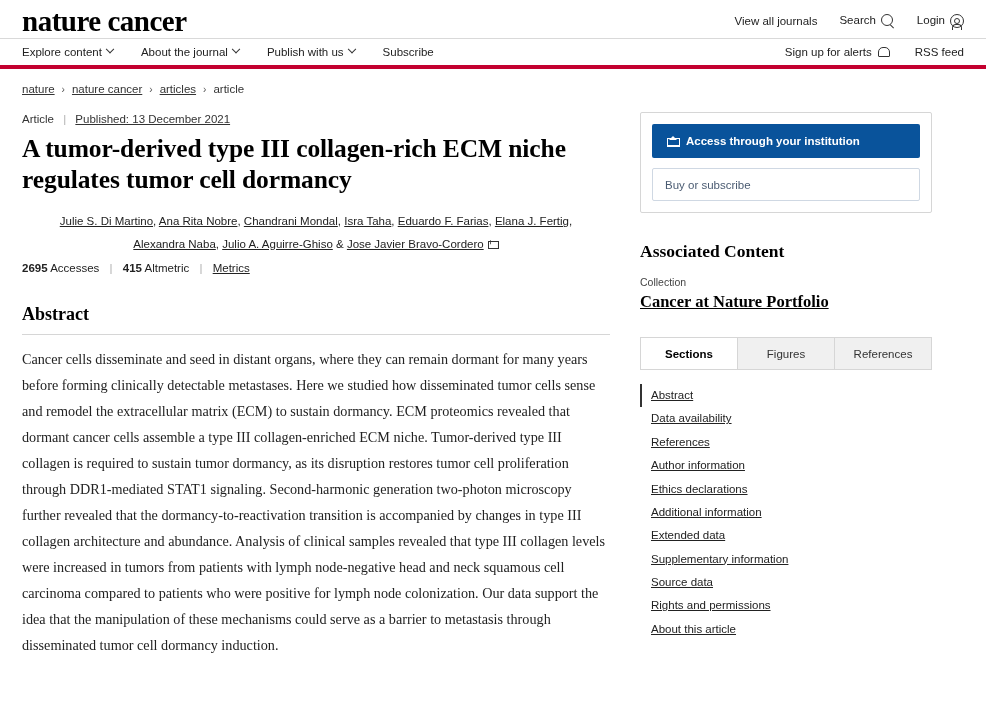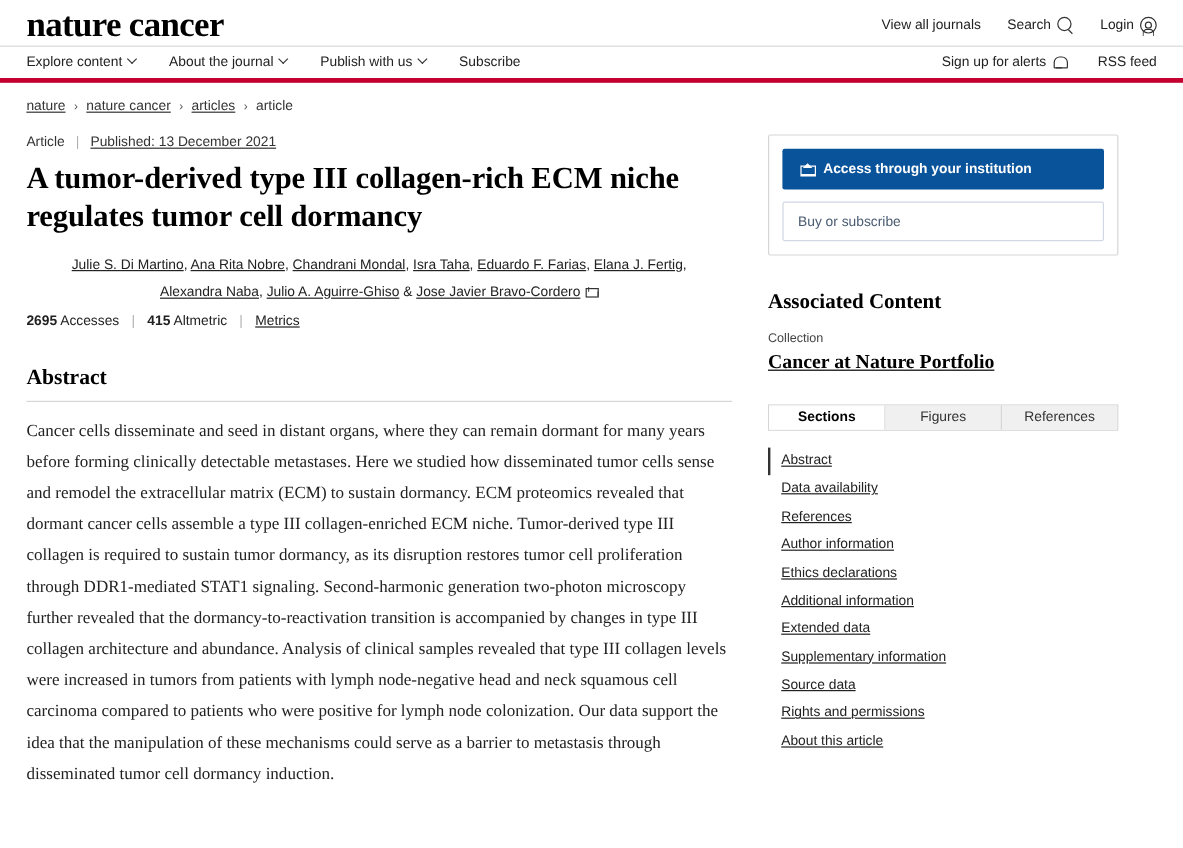--- a/index.html
+++ b/index.html
@@ -33,21 +33,21 @@
   .masthead-right {
     margin-left: auto;
     display: flex;
     align-items: center;
     gap: 22px;
     font-family: "Liberation Sans", sans-serif;
     font-size: 11.5px;
     color: #222;
     margin-top: 4px;
   }
-  .masthead-right .item { display: flex; align-items: center; gap: 5px; white-space: nowrap; }
+  .masthead-right .item { display: flex; align-items: flex-start; gap: 5px; white-space: nowrap; }
 
   .icon-circle {
     width: 14px; height: 14px;
     border: 1.3px solid #333;
     border-radius: 50%;
     display: inline-block;
     position: relative;
   }
   .icon-circle.person::after {
     content: "";
@@ -327,21 +327,21 @@
     font-weight: bold;
     font-size: 16.5px;
     text-decoration: underline;
     color: #000;
   }
 
   .tabs {
     margin-top: 25px;
     display: flex;
     border: 1px solid #d6d6d6;
-    height: 22px;
+    height: 33px;
     font-family: "Liberation Sans", sans-serif;
     font-size: 11.5px;
   }
   .tab {
     flex: 1;
     display: flex;
     align-items: center;
     justify-content: center;
     background: #f0f0f0;
     border-right: 1px solid #d6d6d6;

